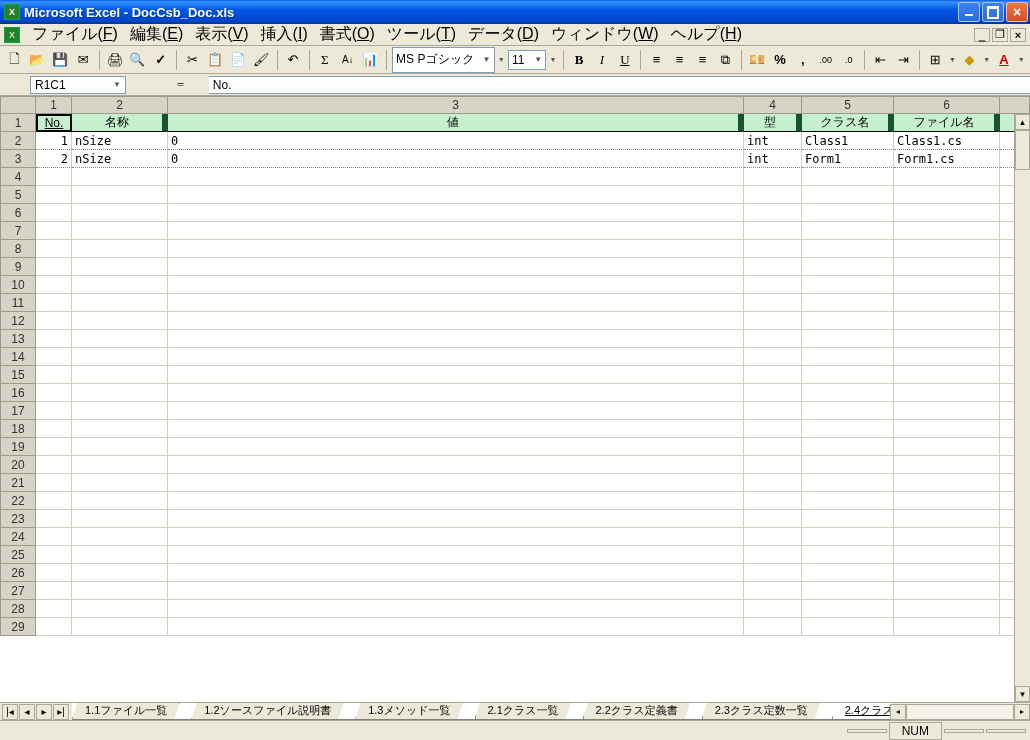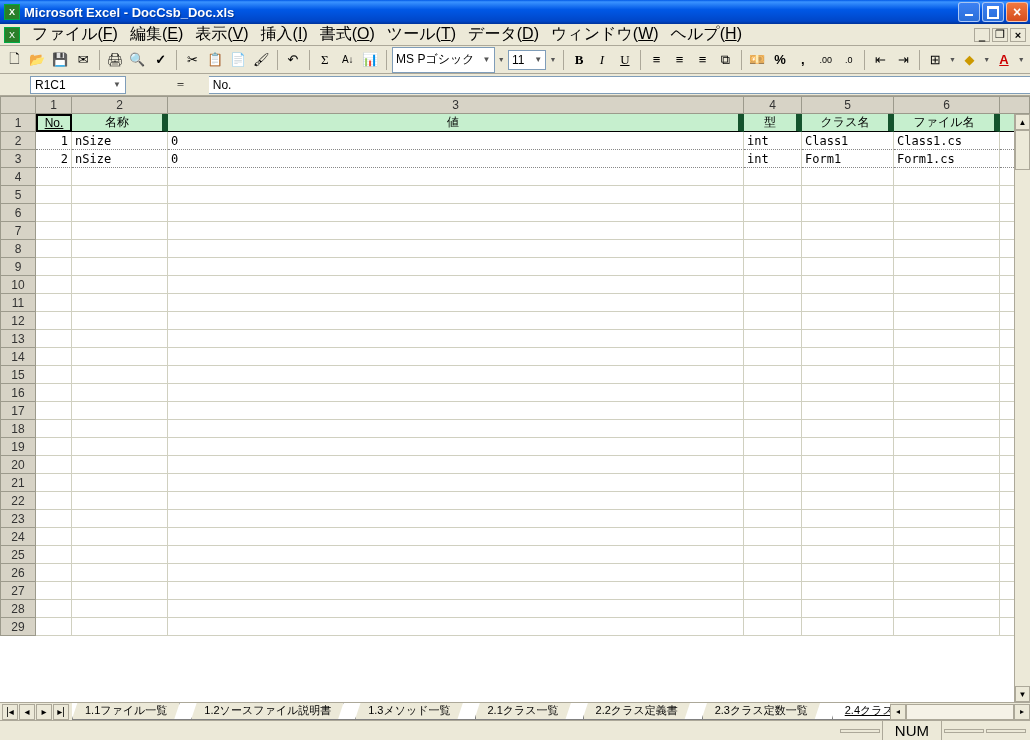--- a/index.html
+++ b/index.html
@@ -63,21 +63,21 @@
 .navbtns{display:flex;align-items:center;padding:0 2px;}
 .navbtn{width:16px;height:16px;display:flex;align-items:center;justify-content:center;font-size:10px;font-family:Arial;border:1px solid #aca899;background:#ece9d8;margin-right:1px;}
 .tabs{flex:1;display:flex;align-items:flex-end;overflow:hidden;background:#fff;border-bottom:1px solid #808080;gap:12px;}
 .tab{padding:1px 8px;font-size:11px;background:#ece9d8;border:1px solid #808080;border-bottom:none;margin-right:-1px;position:relative;white-space:nowrap;clip-path:polygon(6px 0,100% 0,calc(100% - 6px) 100%,0 100%);padding-left:12px;padding-right:12px;}
 .tab.active{background:#fff;font-weight:normal;text-decoration:underline;z-index:2;}
 .hscroll{width:140px;display:flex;align-items:center;background:#ece9d8;}
 .hscroll .sbtn{width:16px;height:16px;background:#ece9d8;border:1px solid #aca899;display:flex;align-items:center;justify-content:center;font-size:8px;}
 .hscroll .track{flex:1;height:16px;background:#f5f2e7;border:1px solid #aca899;}
 
 
-.statusbar{height:20px;background:#ece9d8;display:flex;align-items:center;border-top:1px solid #aca899;padding:0 4px;font-size:15px;}
+.statusbar{height:20px;background:#ece9d8;display:flex;align-items:center;border-top:1px solid #aca899;padding:0 4px;font-size:12px;}
 .statusbar .spacer{flex:1;}
 .statusbar .cell-ind{border:1px solid #aca899;padding:1px 12px;margin-left:2px;min-width:40px;text-align:center;}
 
 
 .c1{width:36px;min-width:36px;}
 .c2{width:96px;min-width:96px;}
 .c3{width:576px;min-width:576px;}
 .c4{width:58px;min-width:58px;}
 .c5{width:92px;min-width:92px;}
 .c6{width:106px;min-width:106px;}

